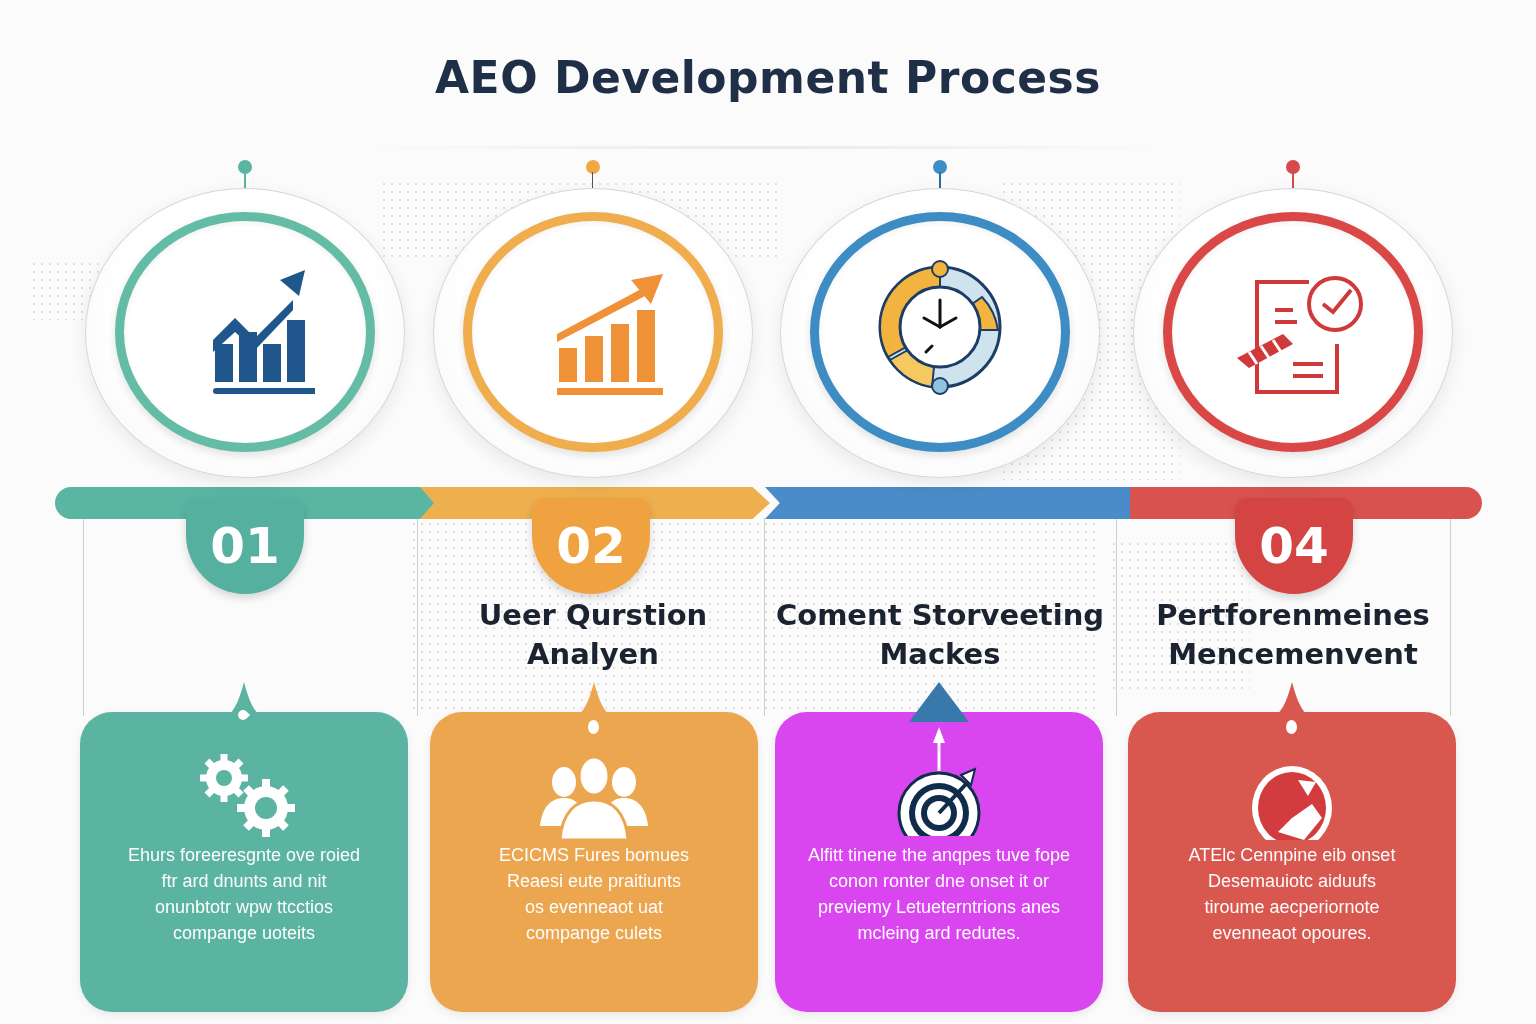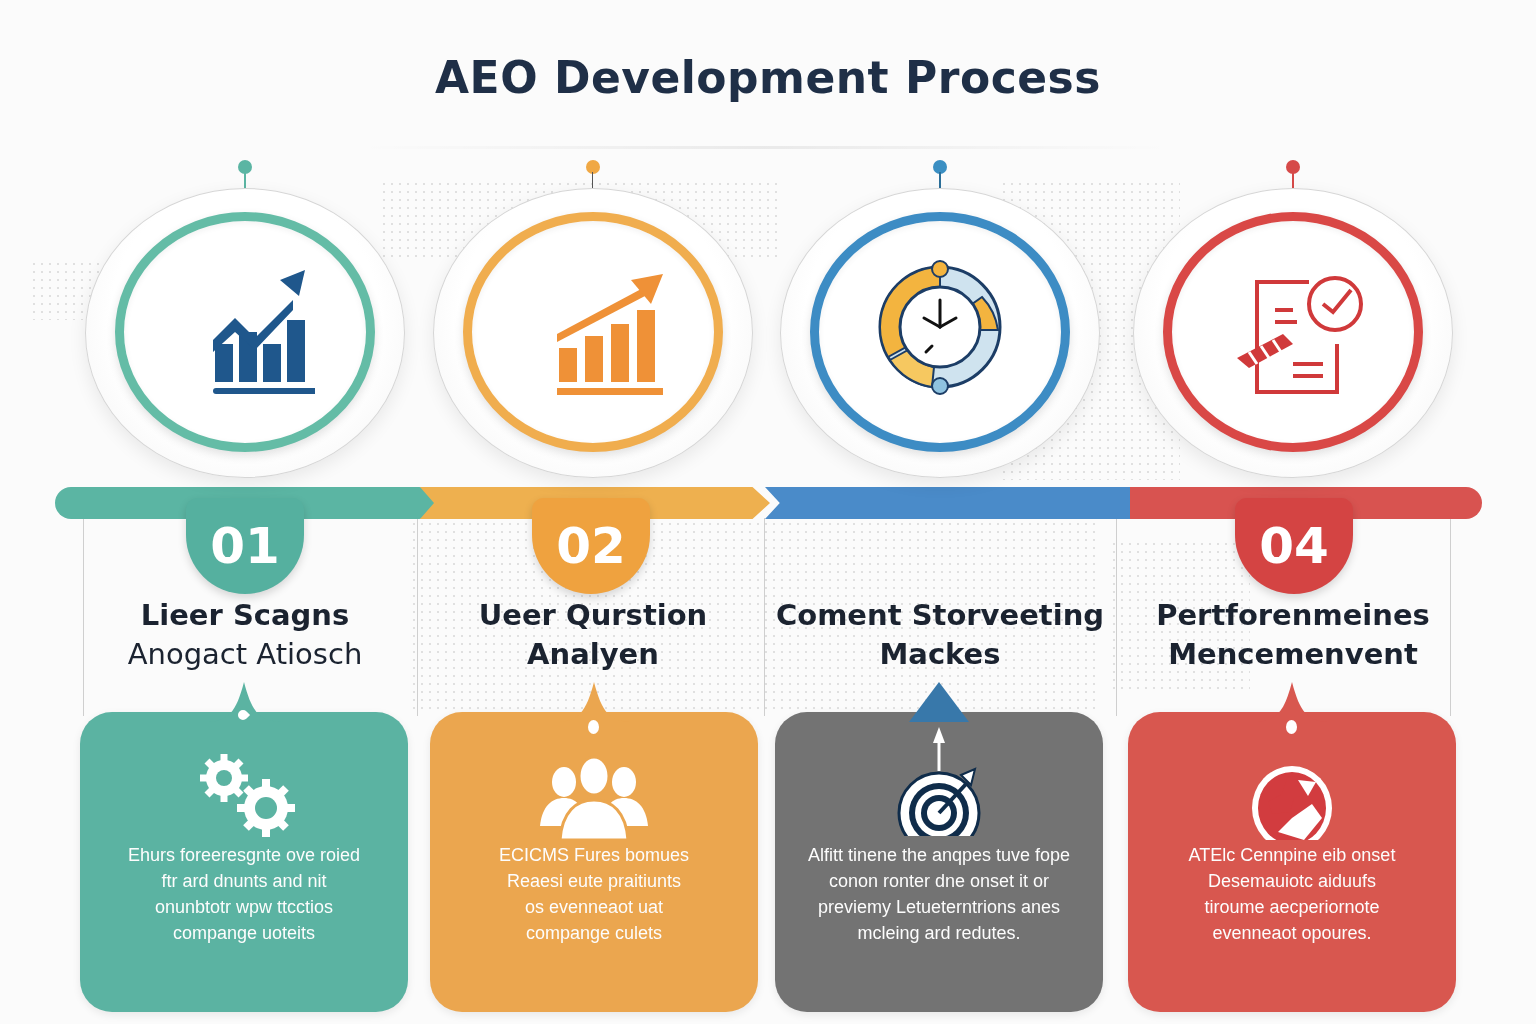--- a/index.html
+++ b/index.html
@@ -108,24 +108,20 @@
       <rect x="64" y="80" width="18" height="50"></rect>
       <rect x="88" y="92" width="18" height="38"></rect>
       <rect x="112" y="68" width="18" height="62"></rect>
       <rect x="136" y="50" width="0" height="0"></rect>
       <rect x="38" y="136" width="122" height="6" rx="3"></rect>
       <polygon points="38,88 38,100 60,80 80,98 118,58 118,48 80,86 60,66"></polygon>
       <polygon points="105,28 130,18 124,44"></polygon>
     </g>
   </svg>
   <div class="num-badge" style="left:116px;background:#55b09f;">01</div>
-  <div class="stage-title">
-    <div class="l1">Lieer Scagns</div>
-    <div class="l2 light">Anogact Atiosch</div>
-  </div>
   <div class="card" style="left:10px;background:#5bb3a2;">
     <svg class="card-tab" viewBox="0 0 80 40">
         <path d="M0,40 C25,40 32,30 40,0 C48,30 55,40 80,40 Z" fill="#5bb3a2"></path>
       </svg>
     <div class="card-dot" style="top:-2px;transform:rotate(45deg);width:10px;height:10px;border-radius:50% 0 50% 50%;"></div>
     <svg class="card-icon" viewBox="0 0 120 92">
       <g fill="#ffffff">
         <circle cx="40" cy="30" r="18"></circle>
         <g stroke="#ffffff" stroke-width="7">
           <line x1="40" y1="6" x2="40" y2="54"></line>
@@ -215,21 +211,21 @@
       <line x1="70" y1="75" x2="70" y2="48"></line>
       <line x1="70" y1="75" x2="54" y2="66"></line>
       <line x1="70" y1="75" x2="86" y2="66"></line>
       <line x1="56" y1="100" x2="62" y2="94"></line>
     </g>
   </svg>
   <div class="stage-title">
     <div class="l1">Coment Storveeting</div>
     <div class="l2">Mackes</div>
   </div>
-  <div class="card" style="left:10px;background:#737373;">
+  <div class="card" style="left:10px;background:#d946ef;">
     <svg class="card-tab" viewBox="0 0 80 40">
         <path d="M10,40 L40,0 L70,40 Z" fill="#3878aa"></path>
       </svg>
     <svg class="card-icon" viewBox="0 0 120 92" style="top:-6px;height:130px;">
       <polygon points="60,2 54,18 66,18" fill="#fff"></polygon>
       <line x1="60" y1="16" x2="60" y2="46" stroke="#fff" stroke-width="3"></line>
       <circle cx="60" cy="88" r="40" fill="#fff" stroke="#0f2c4a" stroke-width="3"></circle>
       <circle cx="60" cy="88" r="30" fill="#0f2c4a"></circle>
       <circle cx="60" cy="88" r="24" fill="#fff"></circle>
       <circle cx="60" cy="88" r="18" fill="#0f2c4a"></circle>

